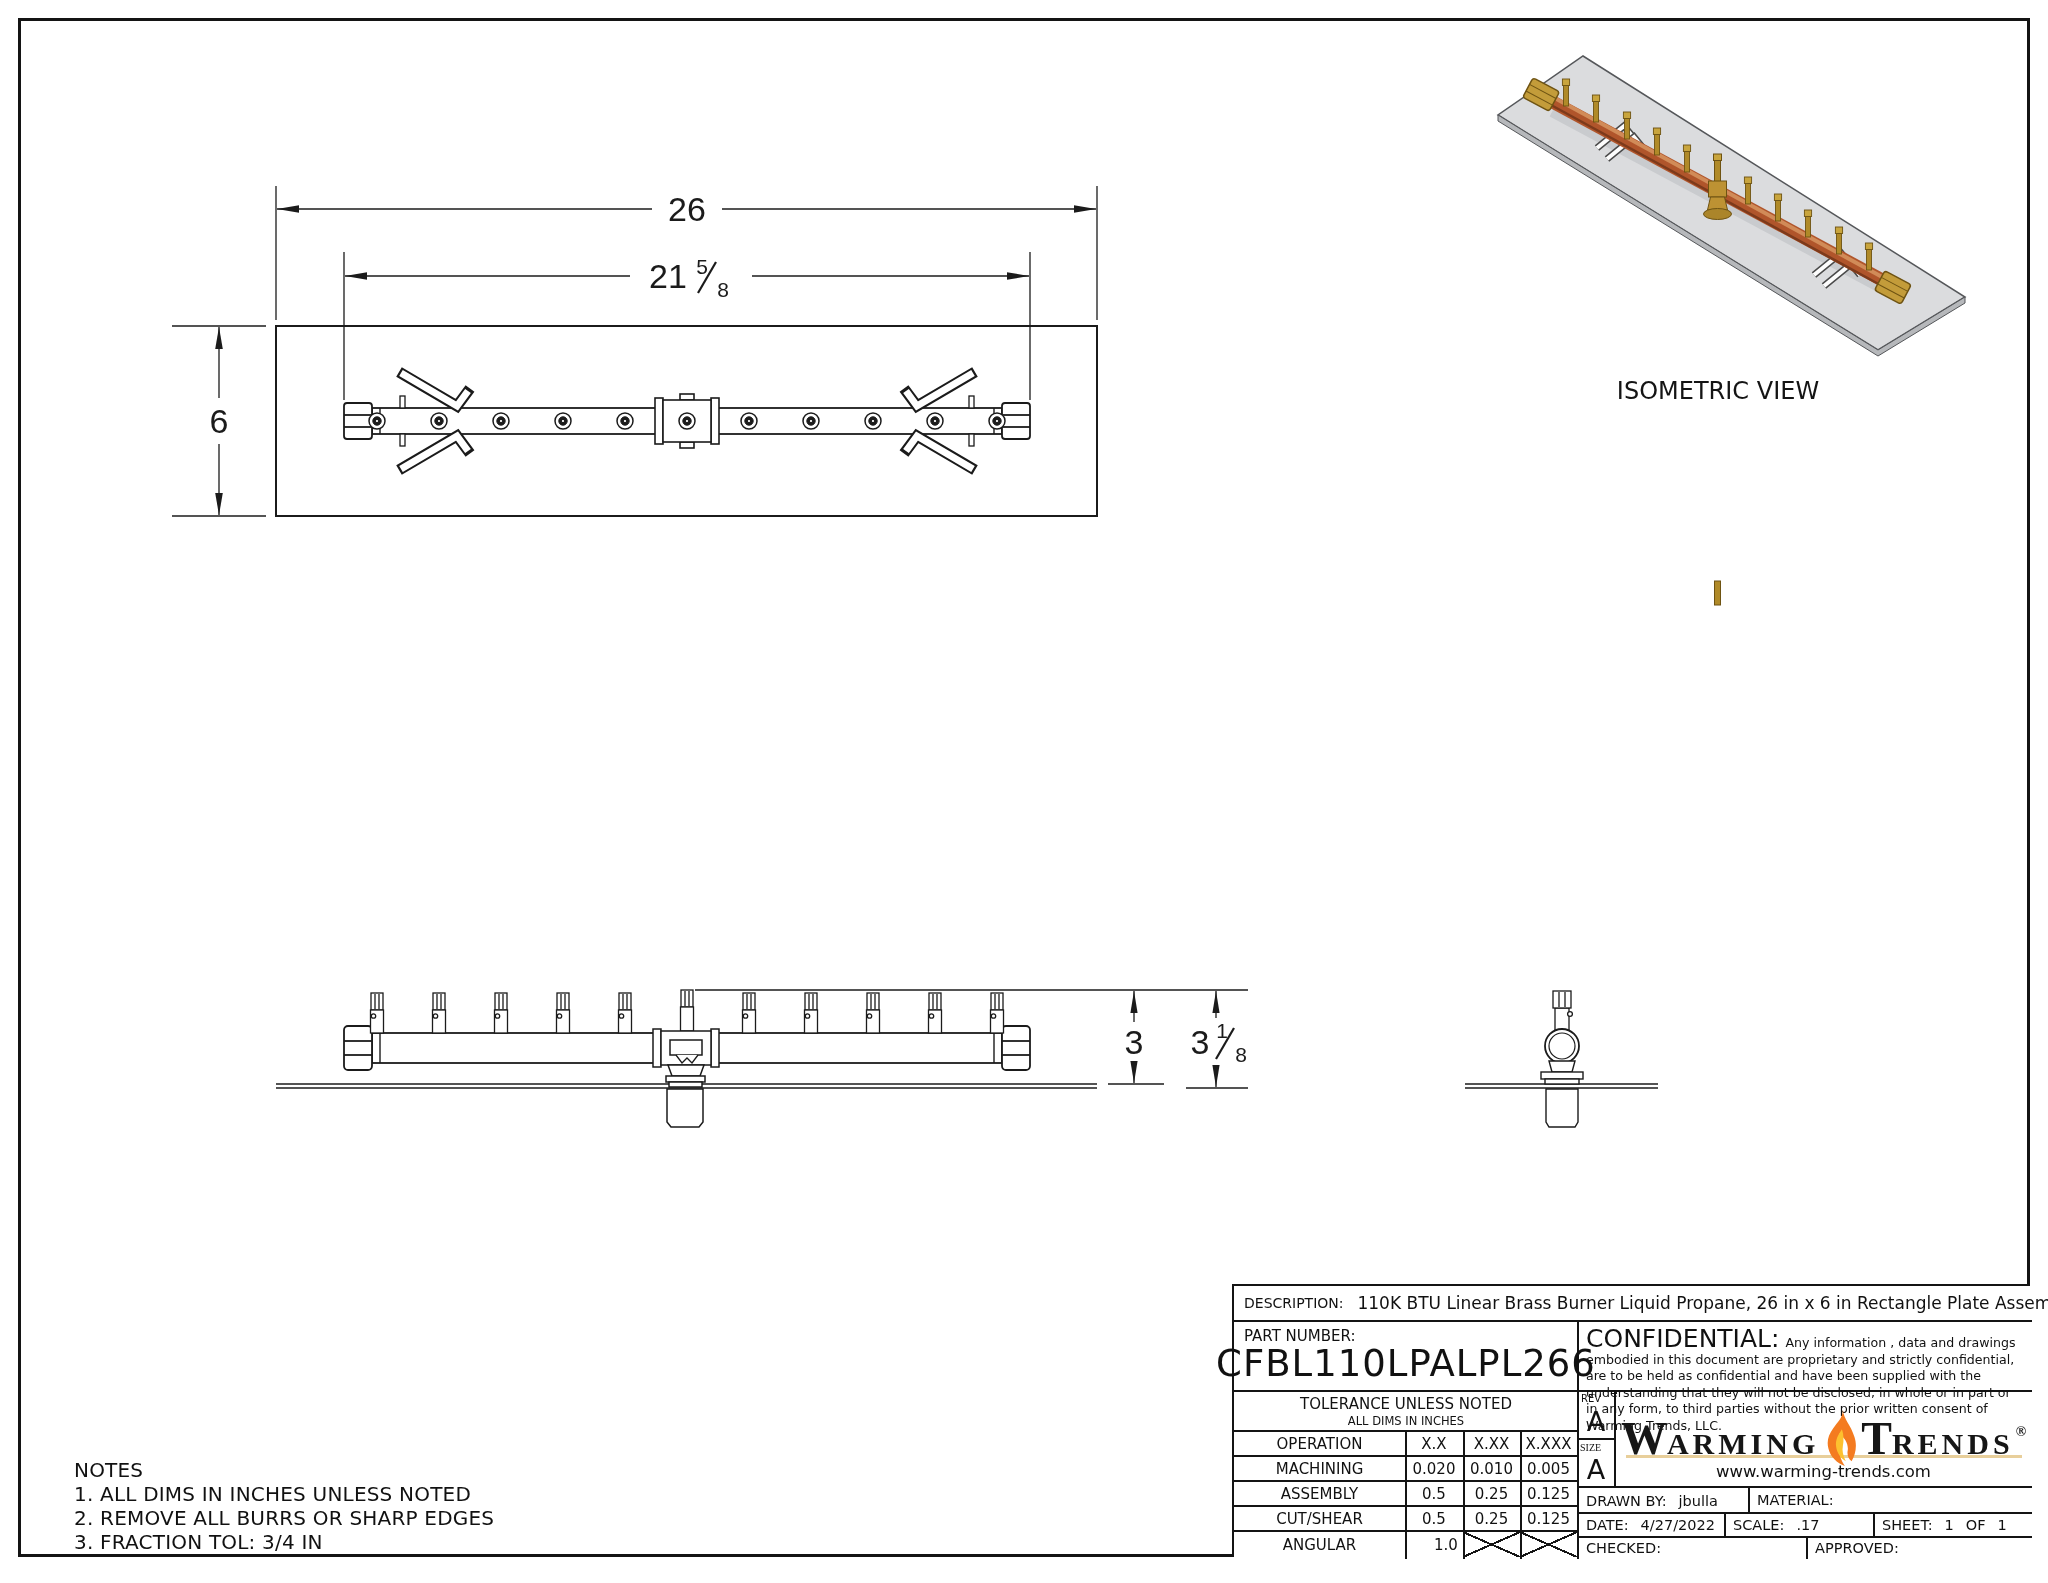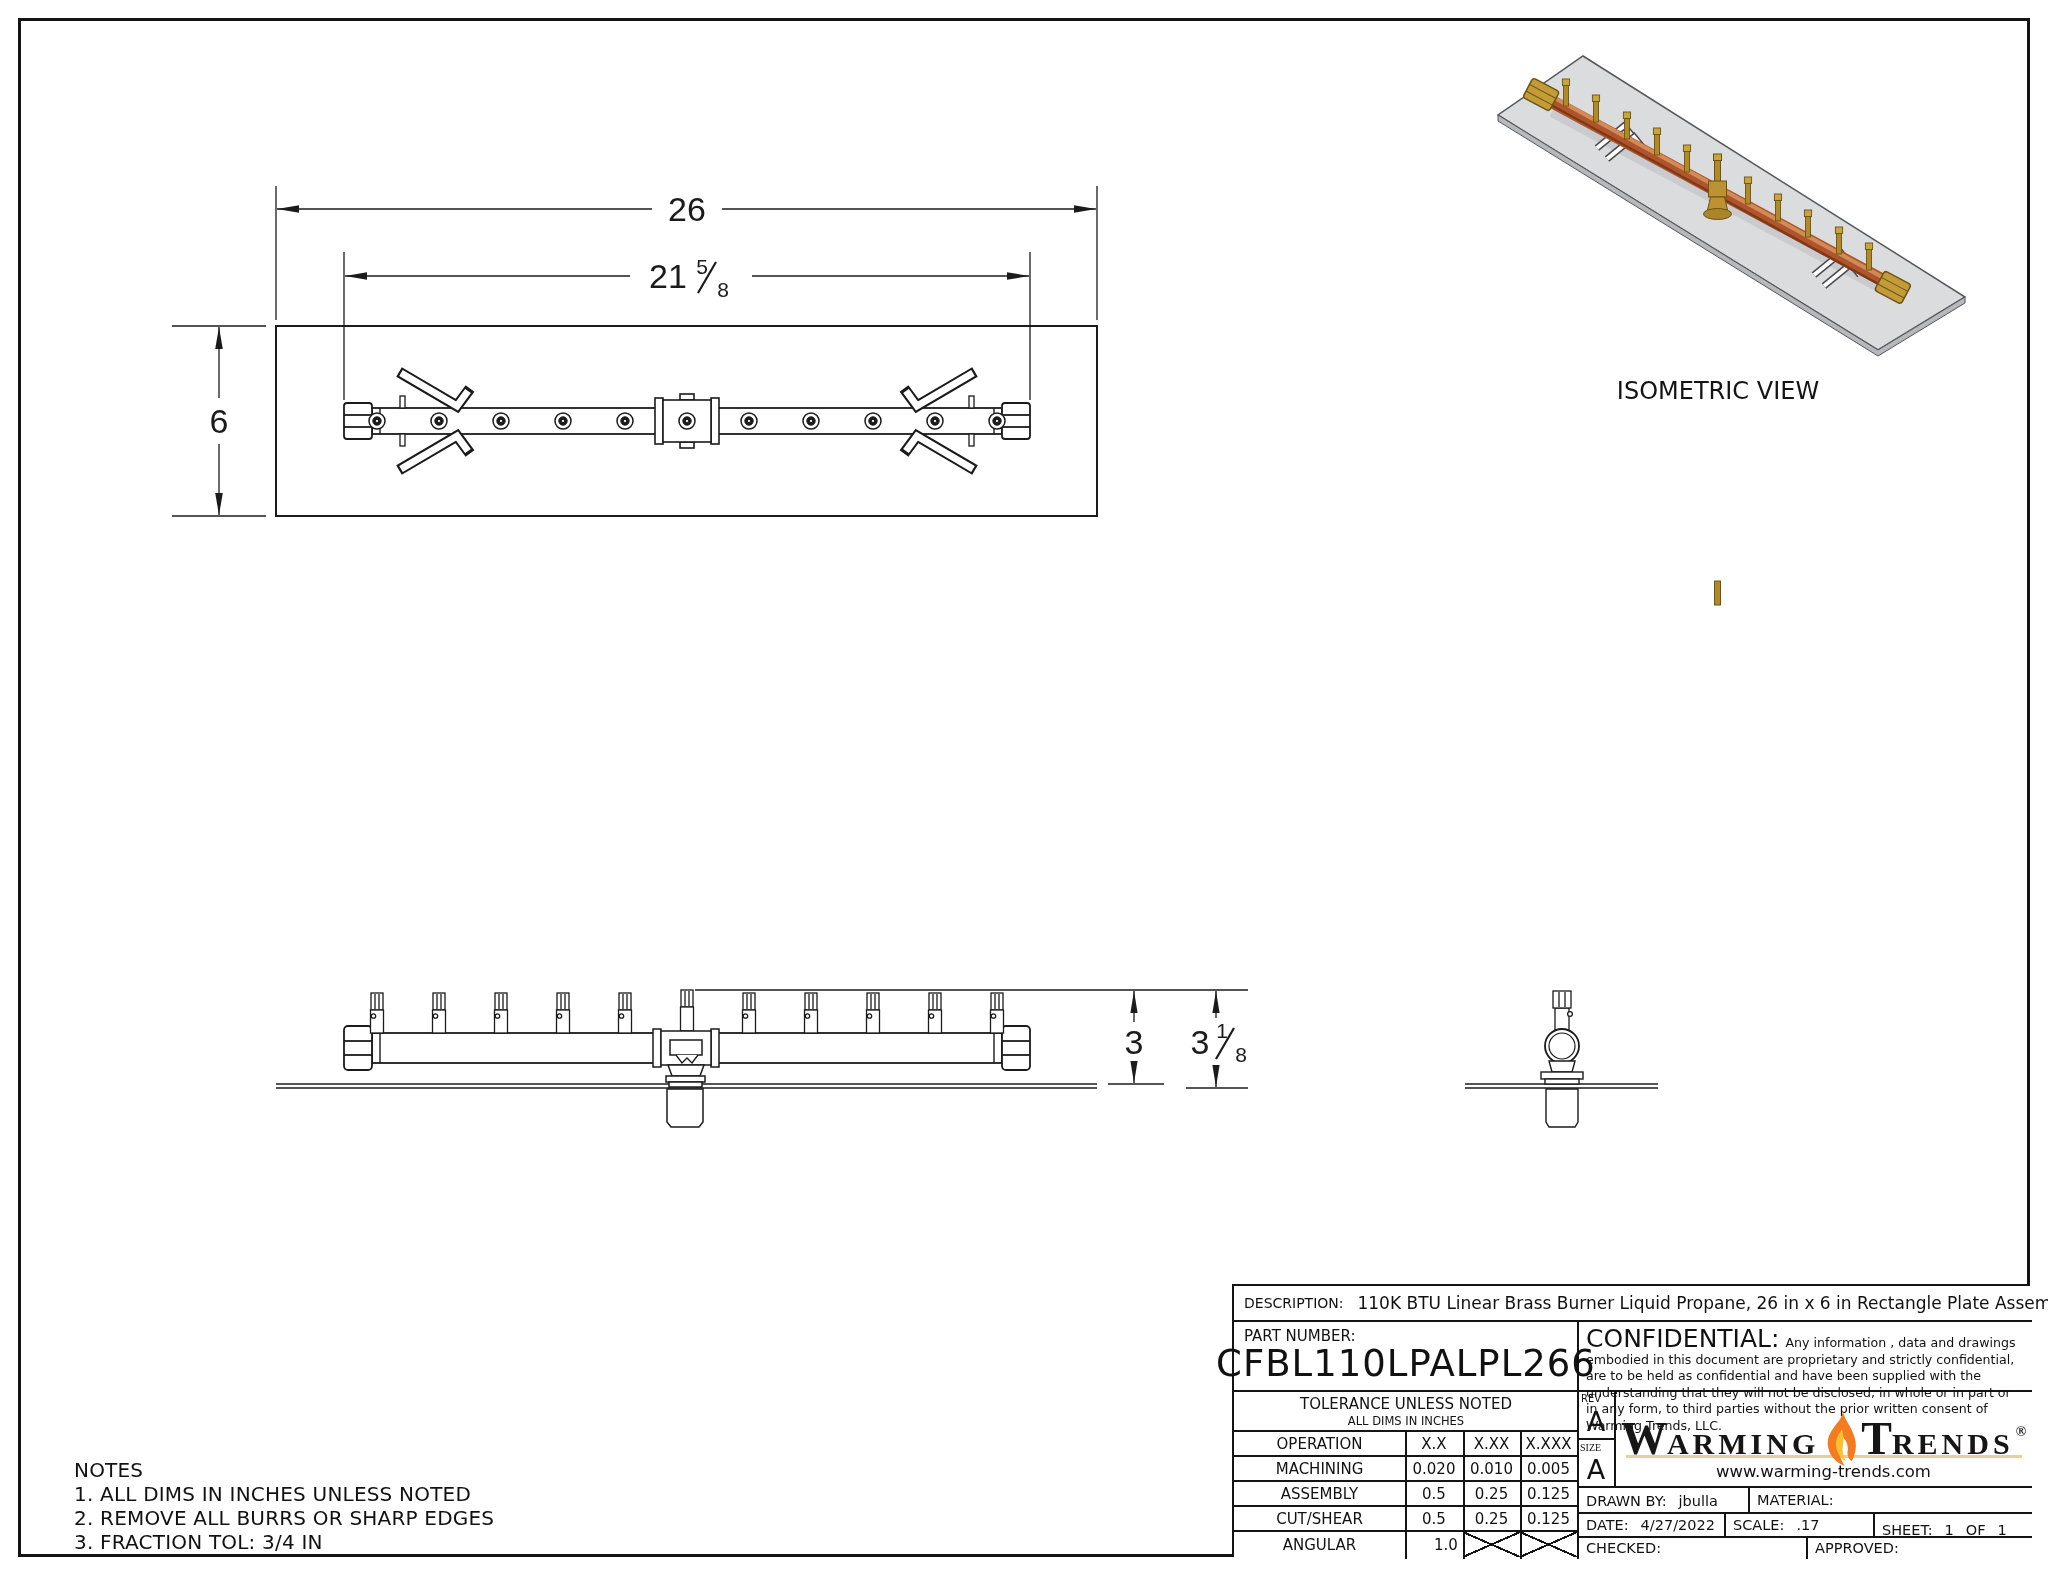--- a/index.html
+++ b/index.html
@@ -435,21 +435,21 @@
     </div>
 
     <div class="cell pair lbl" style="left:352px;top:226px;height:26px;">
       <span>DATE:</span>
       <span class="v">4/27/2022</span>
     </div>
     <div class="cell pair lbl" style="left:499px;top:226px;height:26px;">
       <span>SCALE:</span>
       <span class="v">.17</span>
     </div>
-    <div class="cell pair lbl" style="left:648px;top:226px;height:26px;align-items:flex-end;">
+    <div class="cell pair lbl" style="left:648px;top:226px;height:26px;">
       <span>SHEET:</span>
       <span class="v">1</span>
       <span class="v">OF</span>
       <span class="v">1</span>
     </div>
 
     <div class="cell lbl" style="left:352px;top:250px;height:23px;">
       <span>CHECKED:</span>
     </div>
     <div class="cell lbl" style="left:581px;top:250px;height:23px;">

